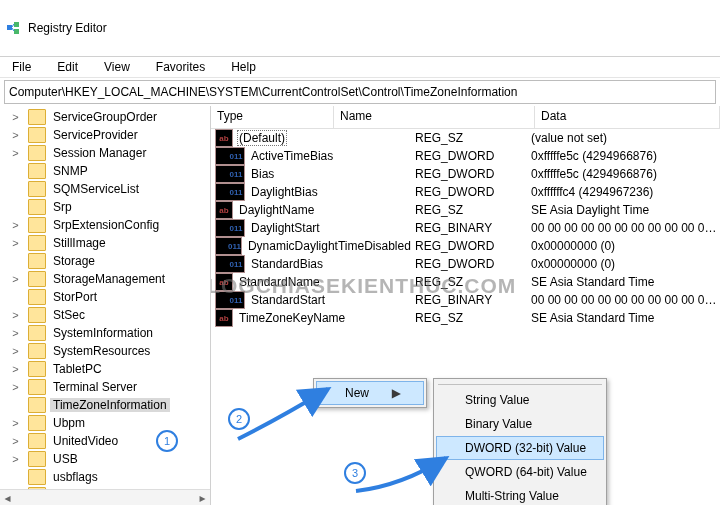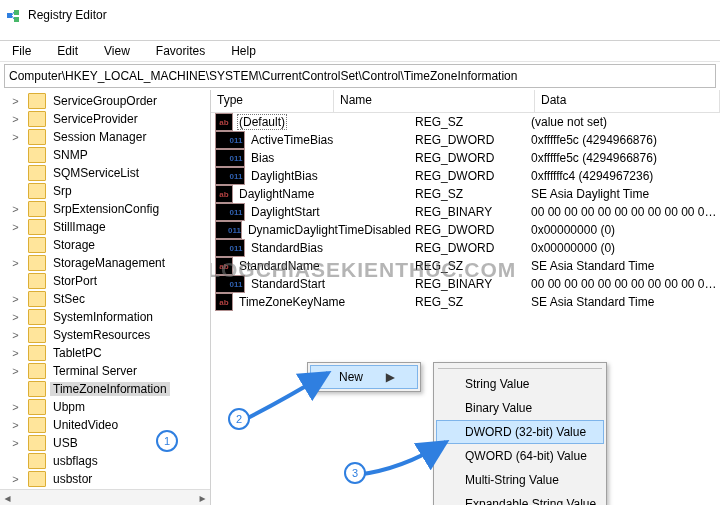--- a/index.html
+++ b/index.html
@@ -1,18 +1,18 @@
 <!DOCTYPE html>
 <html><head>
 <meta charset="utf-8">
 <style>
   html,body{margin:0;padding:0;font-family:"Segoe UI",Tahoma,sans-serif;font-size:12px;color:#000;
     background:#fff;width:720px;height:505px;overflow:hidden;}
   
-  .titlebar{display:flex;align-items:flex-start;height:24px;padding:8px 6px;border-bottom:1px solid #d0d0d0;}
+  .titlebar{display:flex;align-items:center;height:24px;padding:16px 6px;border-bottom:1px solid #d0d0d0;}
   .titlebar .icon{width:16px;height:16px;margin-right:6px;}
   .titlebar .title{font-size:12px;}
   
   .menubar{display:flex;align-items:center;height:20px;padding:0 4px;gap:10px;border-bottom:1px solid #e5e5e5;}
   .menubar span{padding:2px 8px;}
   
   .addressbar{display:flex;align-items:center;height:22px;border:1px solid #bcbcbc;margin:2px 4px;}
   .addressbar input{flex:1;border:none;outline:none;font:inherit;padding:2px 4px;background:#fff;}
   
   .main{display:flex;height:calc(505px - 24px - 20px - 26px);}
@@ -311,21 +311,21 @@
             <span class="val-icon str">ab</span>
             <span class="nm">TimeZoneKeyName</span>
           </div>
           <div class="c-type">REG_SZ</div>
           <div class="c-data">SE Asia Standard Time</div>
         </div>
       </div>
 
     <div class="watermark" style="left:-20px;top:168px;">BLOGCHIASEKIENTHUC.COM</div>
 
-    <div class="menu menu-new" style="left:96px;top:272px;">
+    <div class="menu menu-new" style="left:102px;top:272px;">
       <div class="mi hover">
         <span>New</span>
         <span class="arrow">▶</span>
       </div>
     </div>
 
     <div class="menu menu-sub" id="submenu" style="left:222px;top:272px;">
         <div style="height: 1px; background: rgb(192, 192, 192); margin: 3px 2px;"></div>
         <div class="mi">String Value</div>
         <div class="mi">Binary Value</div>

